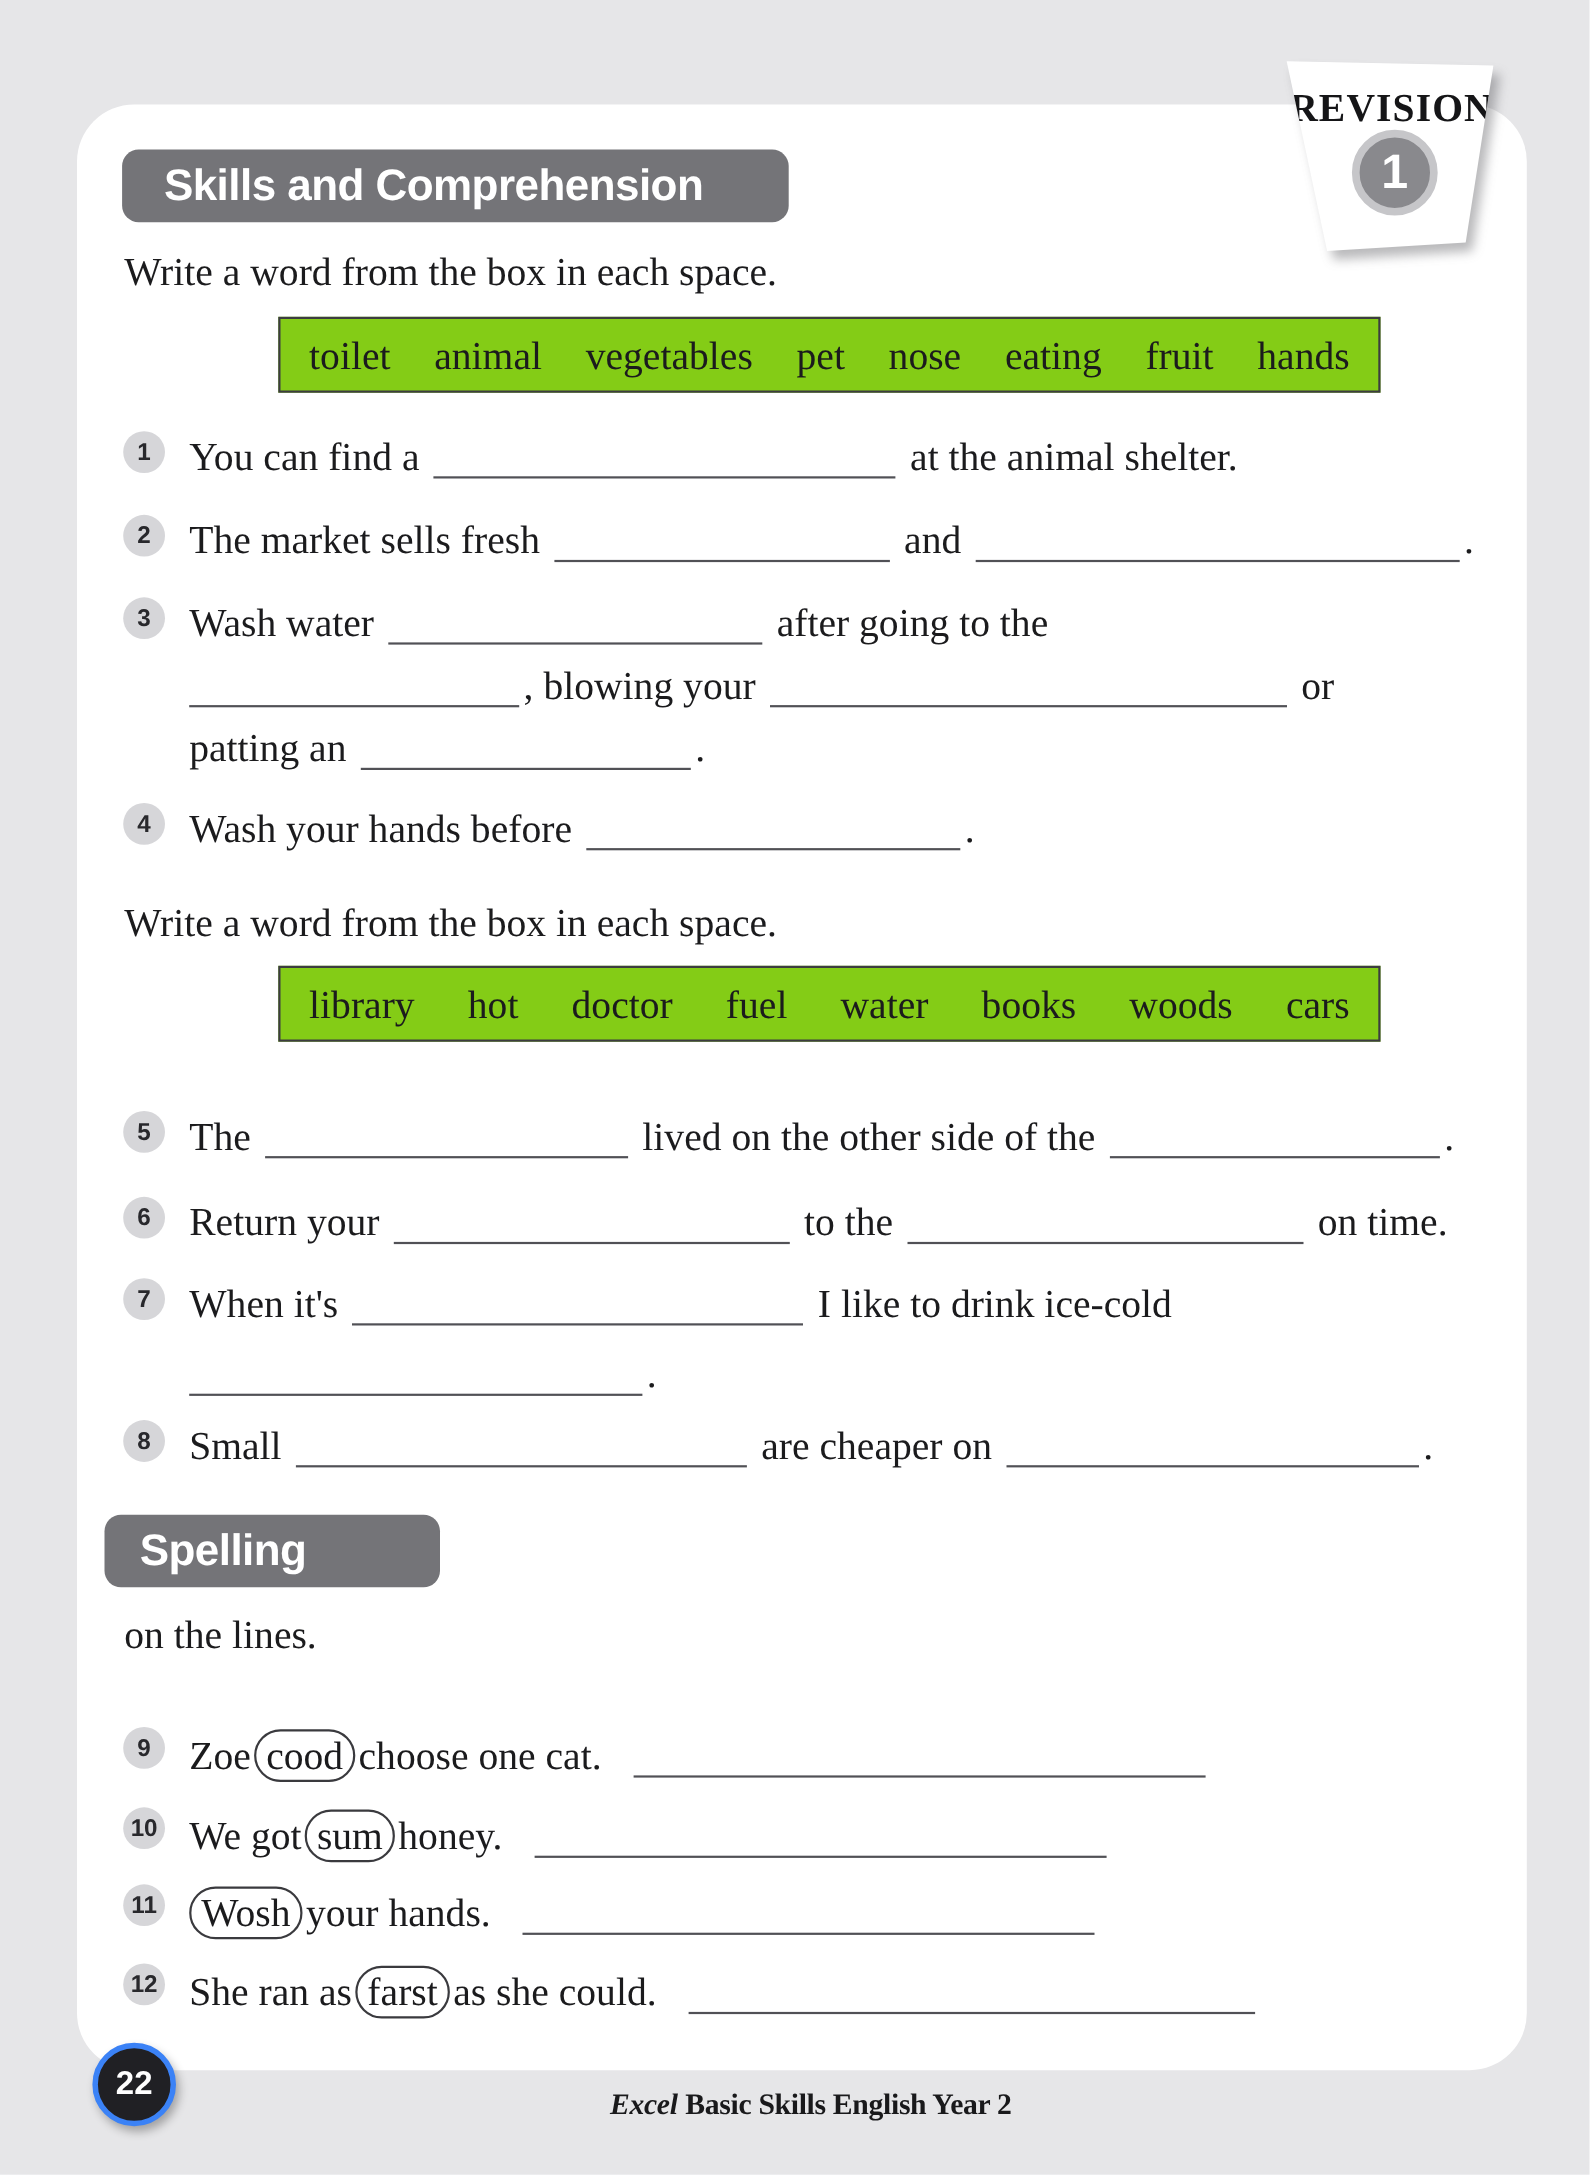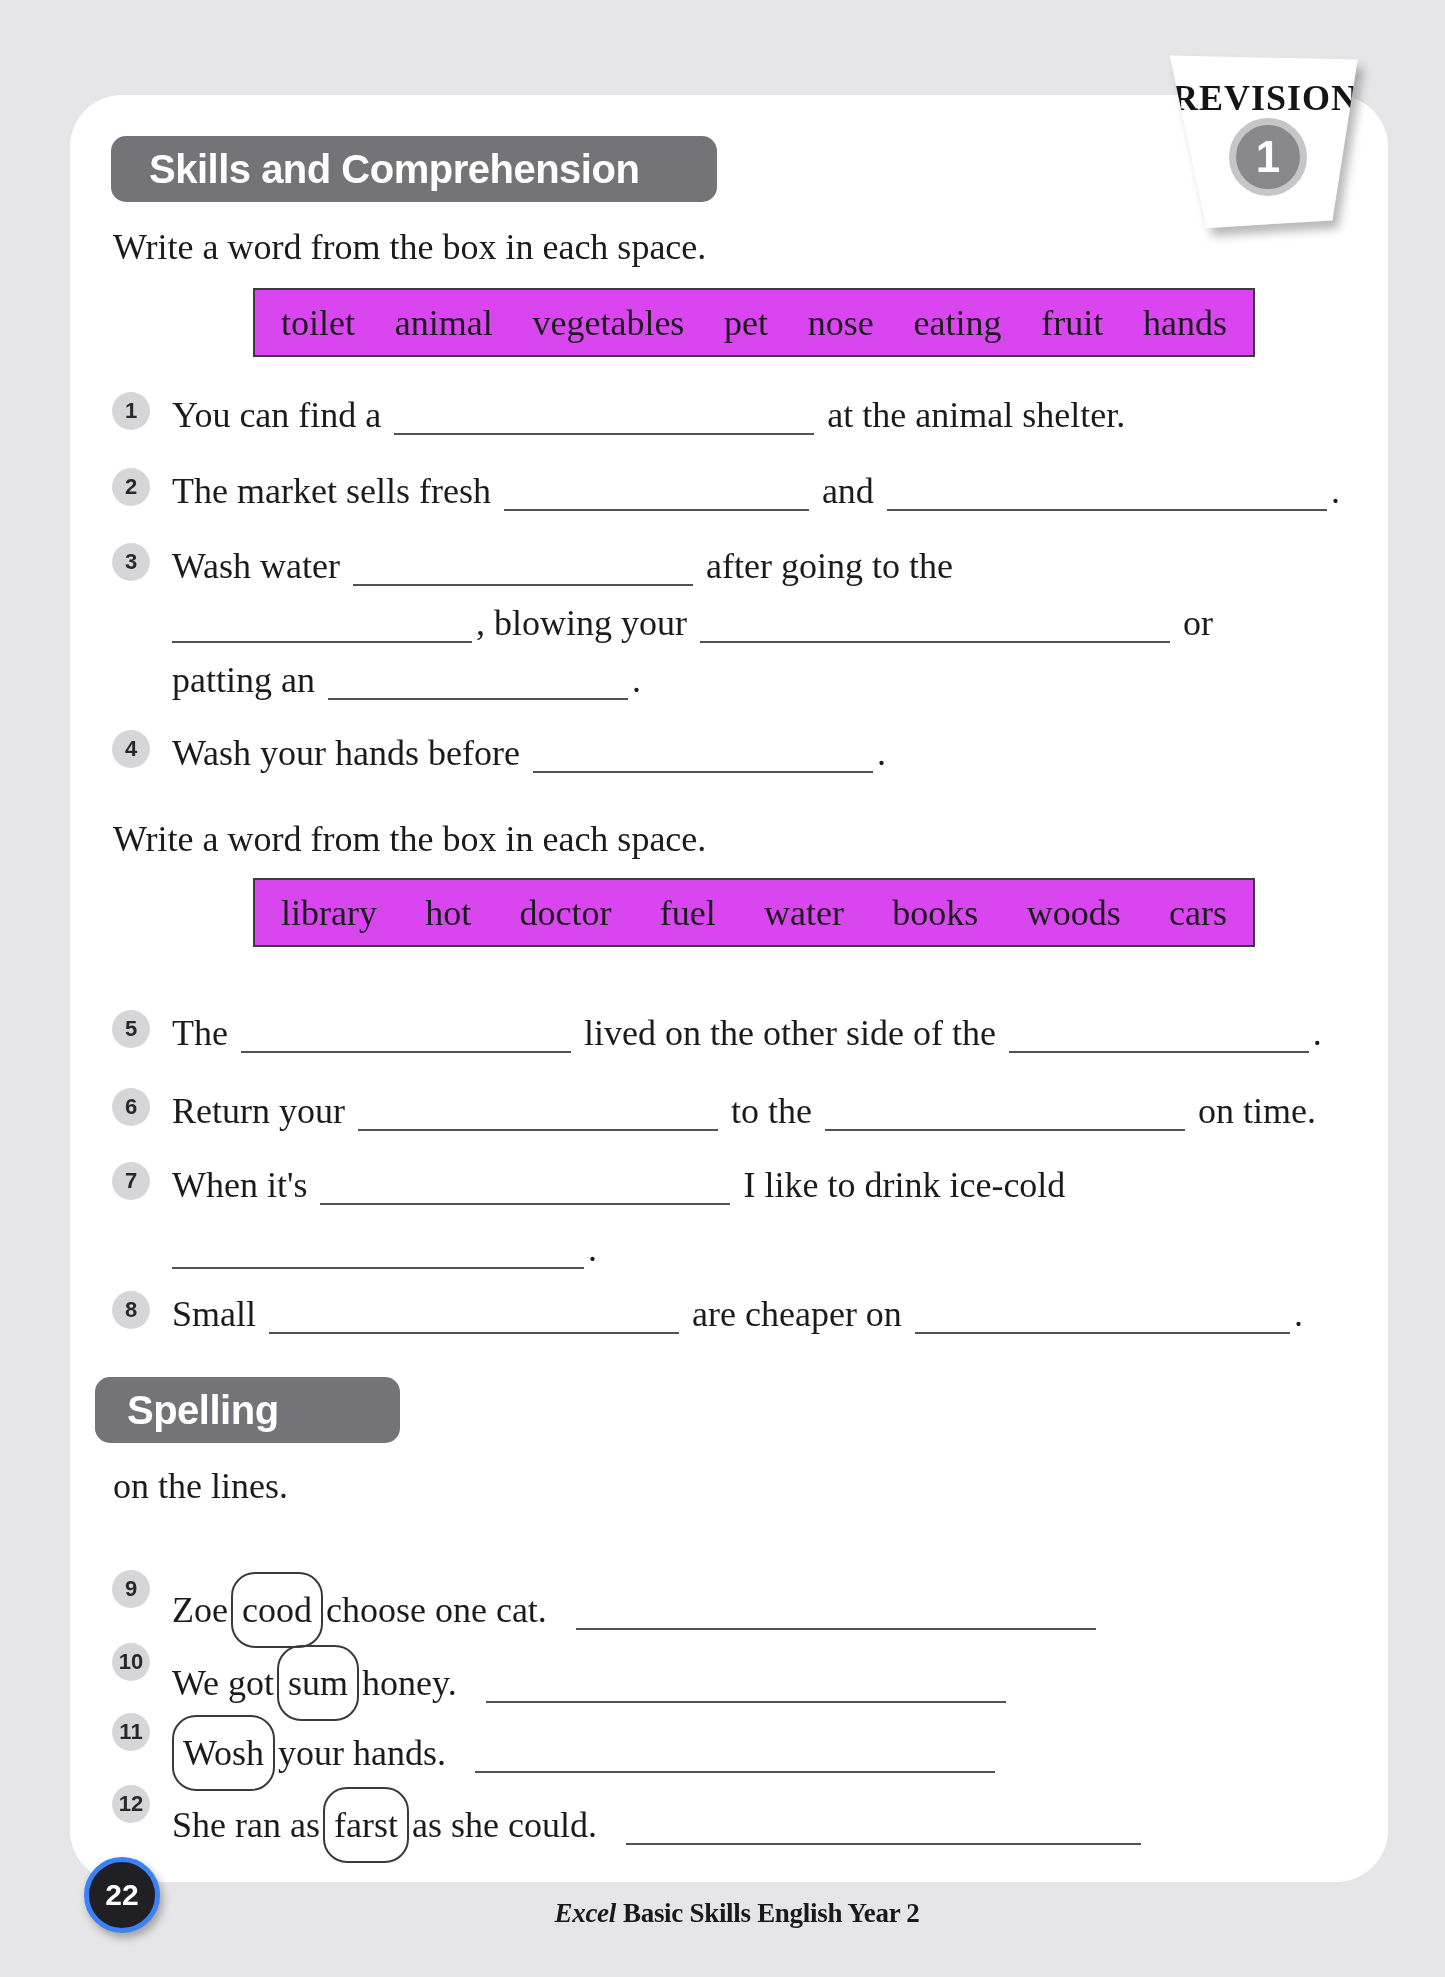--- a/index.html
+++ b/index.html
@@ -41,21 +41,21 @@
     display:flex;align-items:center;justify-content:center;
     font-family:"Liberation Sans", sans-serif;font-weight:bold;font-size:44px;color:#ffffff;
   }
   
   .instr{
     position:absolute;left:113px;font-size:36px;white-space:nowrap;color:#1b1b1d;
   }
   
   .word-box{
     position:absolute;left:253px;width:1002px;height:69px;
-    border:2px solid #3c3c40;background:#d946ef;box-sizing:border-box;
+    border:2px solid #3c3c40;background:#84cc16;box-sizing:border-box;
     display:flex;align-items:center;justify-content:space-between;
     padding:0 26px;font-size:36px;
   }
   
   .q-row{position:absolute;left:112px;width:1276px;}
   .q-badge{
     position:absolute;left:0;top:-2px;width:38px;height:38px;border-radius:50%;
     background:#d6d6d9;color:#28282c;
     font-family:"Liberation Sans", sans-serif;font-weight:bold;font-size:22px;
     display:flex;align-items:center;justify-content:center;
@@ -64,21 +64,21 @@
     display:block;margin-left:60px;font-size:36px;white-space:nowrap;color:#1b1b1d;
   }
   .q-cont{position:absolute;left:172px;width:1216px;}
   .q-cont .q-text{margin-left:0;}
   .blank{
     display:inline-block;height:0;border-bottom:2px solid #515156;
     vertical-align:-8px;margin:0 4px;
   }
   .circled{
     display:inline-block;border:2.5px solid #3a3a3e;border-radius:24px;
-    padding:15px 9px;margin:0 3px;
+    padding:1px 9px;margin:0 3px;
   }
   .sp-blank{margin-left:20px;}
   
   .para{position:absolute;left:113px;top:1462px;font-size:36px;line-height:48px;color:#1b1b1d;}
   .para div{white-space:nowrap;}
   
   .page-num{
     position:absolute;left:84px;top:1857px;width:66px;height:66px;border-radius:50%;
     background:#202024;border:5px solid #3b82f6;
     box-shadow:3px 5px 9px rgba(0,0,0,.3);

